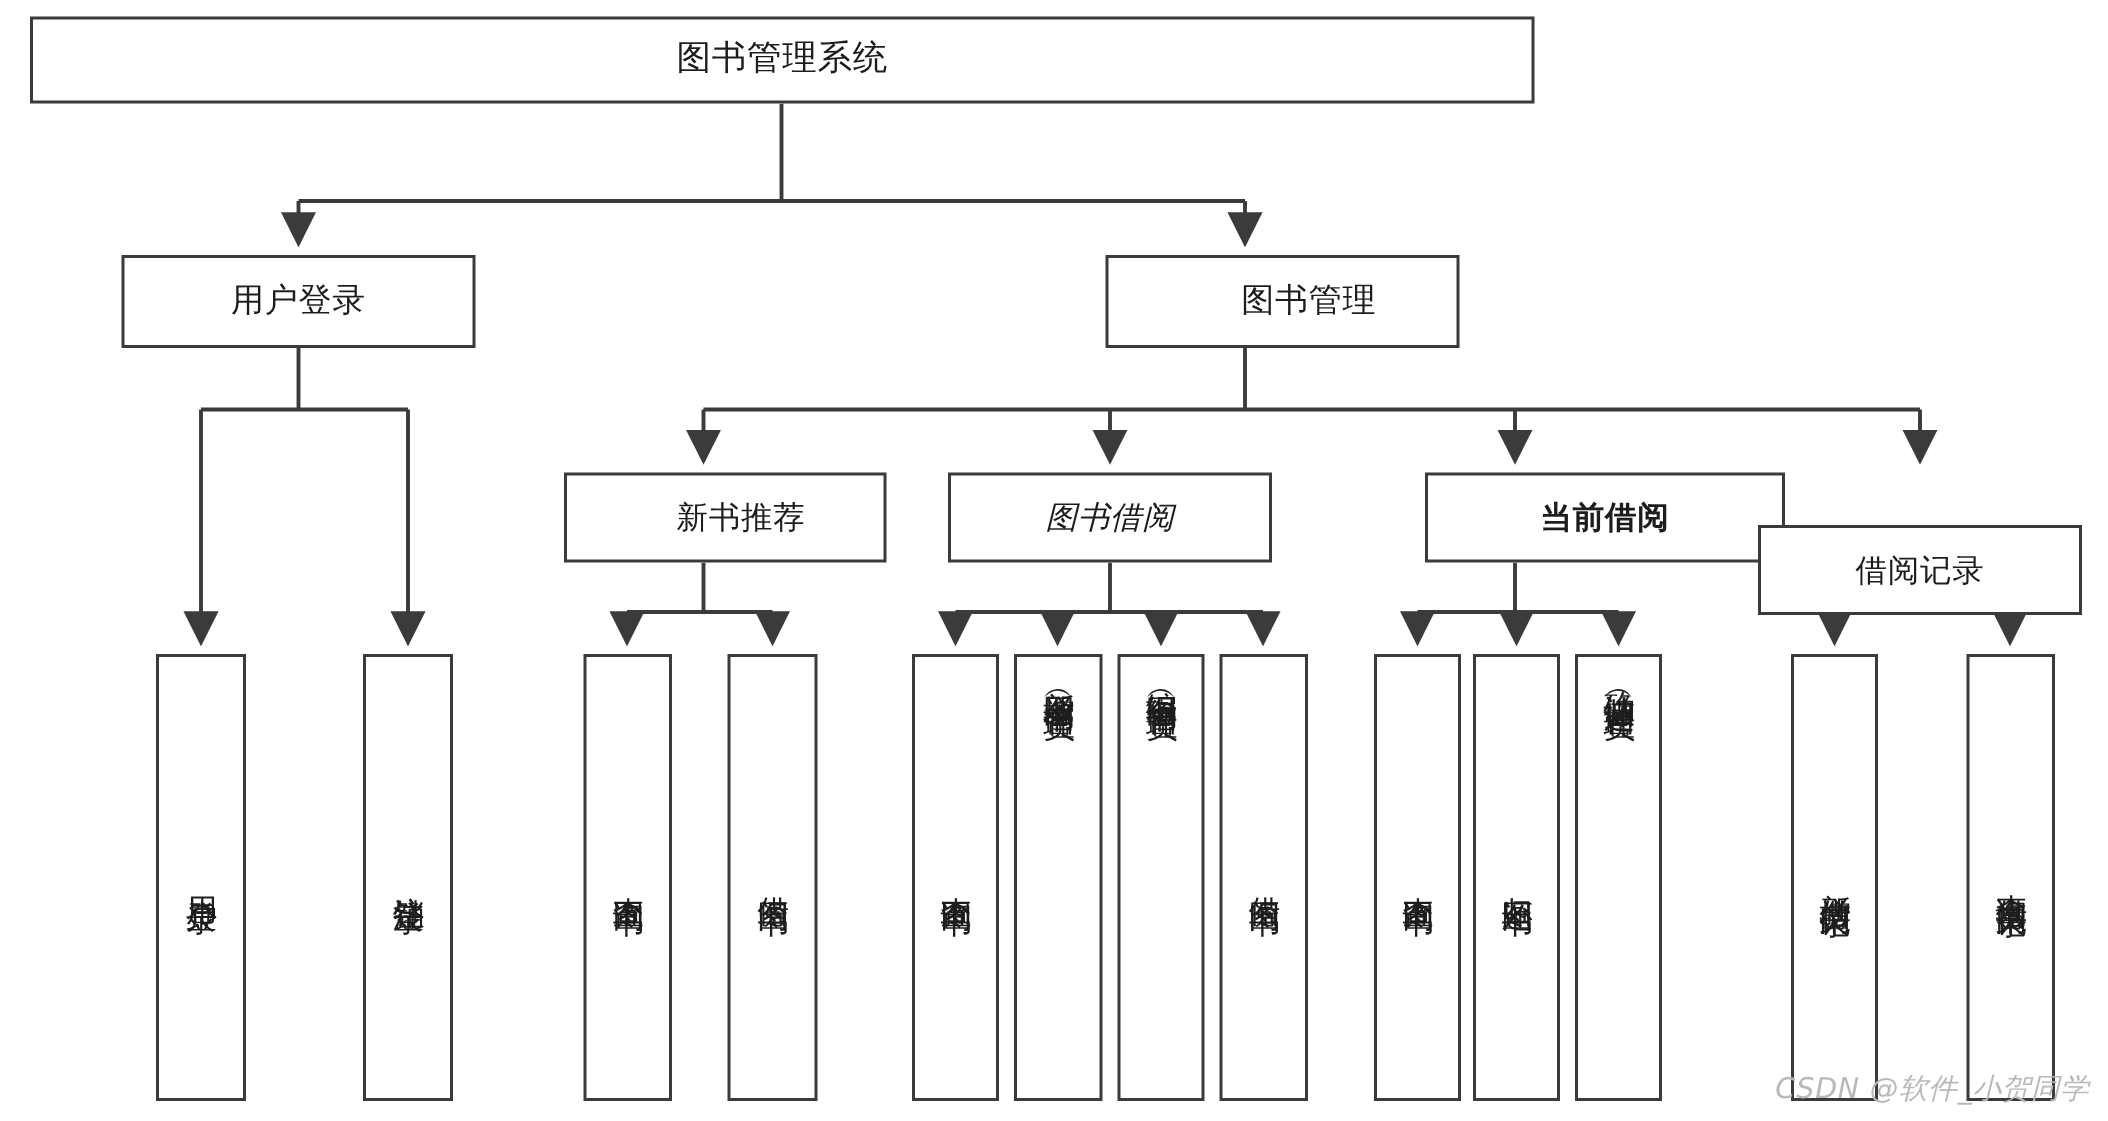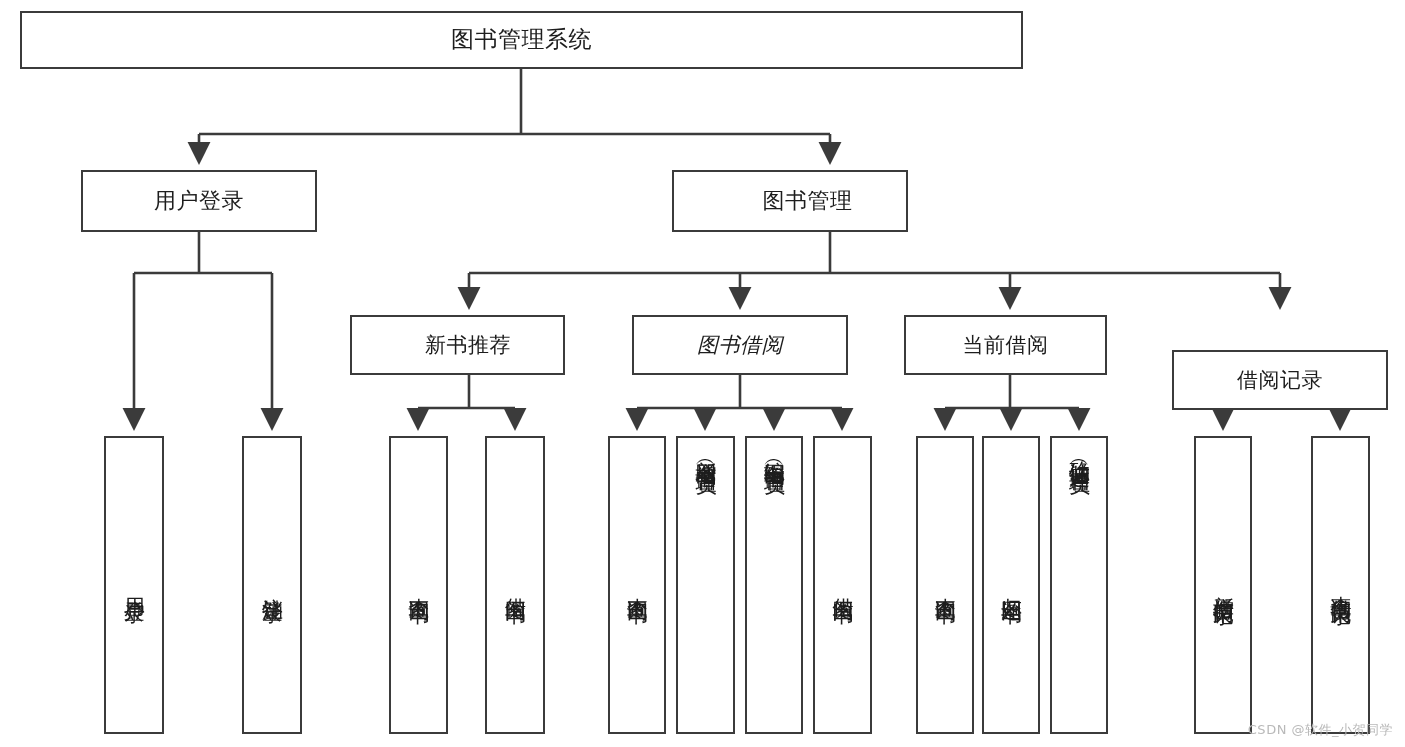--- a/index.html
+++ b/index.html
@@ -63,24 +63,25 @@
     margin: 0 auto;
   }
   .node.leaf.centered {
     align-items: center;
     padding-top: 0;
   }
   .watermark {
     position: absolute;
     right: 12px;
     bottom: 8px;
-    font-size: 13px;
+    font-size: 19px;
     color: #b9b9b9;
     white-space: nowrap;
     letter-spacing: 0.5px;
+    font-style: italic;
   }
 </style>
 </head>
 <body>
 
 <div id="diagram-root">
 
   <svg class="connectors" viewBox="0 0 1405 747">
     <defs>
       <marker id="arrow" viewBox="0 0 12 12" refX="10" refY="6" markerWidth="9" markerHeight="9" orient="auto-start-reverse">
@@ -132,33 +133,33 @@
   </svg>
 
   <div class="node root" style="left:20px; top:11px; width:1003px; height:58px;">
     <span class="node-label">图书管理系统</span>
   </div>
 
   <div class="node level2" style="left:81px; top:170px; width:236px; height:62px;">
     <span class="node-label">用户登录</span>
   </div>
 
-  <div class="node level2" style="left:672px; top:170px; width:236px; height:62px;padding-left:35px;">
+  <div class="node level2" style="left:737px; top:170px; width:236px; height:62px;padding-left:35px;">
     <span class="node-label">图书管理</span>
   </div>
 
-  <div class="node level3" style="left:350px; top:315px; width:215px; height:60px;padding-left:21px;">
+  <div class="node level3" style="left:376px; top:315px; width:215px; height:60px;padding-left:21px;">
     <span class="node-label">新书推荐</span>
   </div>
 
   <div class="node level3" style="left:632px; top:315px; width:216px; height:60px;font-style:italic;">
     <span class="node-label">图书借阅</span>
   </div>
 
-  <div class="node level3" style="left:904px; top:315px; width:203px; height:60px;">
+  <div class="node level3" style="left:950px; top:315px; width:240px; height:60px;font-weight:bold;">
     <span class="node-label">当前借阅</span>
   </div>
 
   <div class="node level3" style="left:1172px; top:315px; width:216px; height:60px;margin-top:35px;">
     <span class="node-label">借阅记录</span>
   </div>
 
   <div class="node leaf centered" style="left:104px; top:436px; width:60px; height:298px;">
     <span class="node-label">用户登录</span>
   </div>

